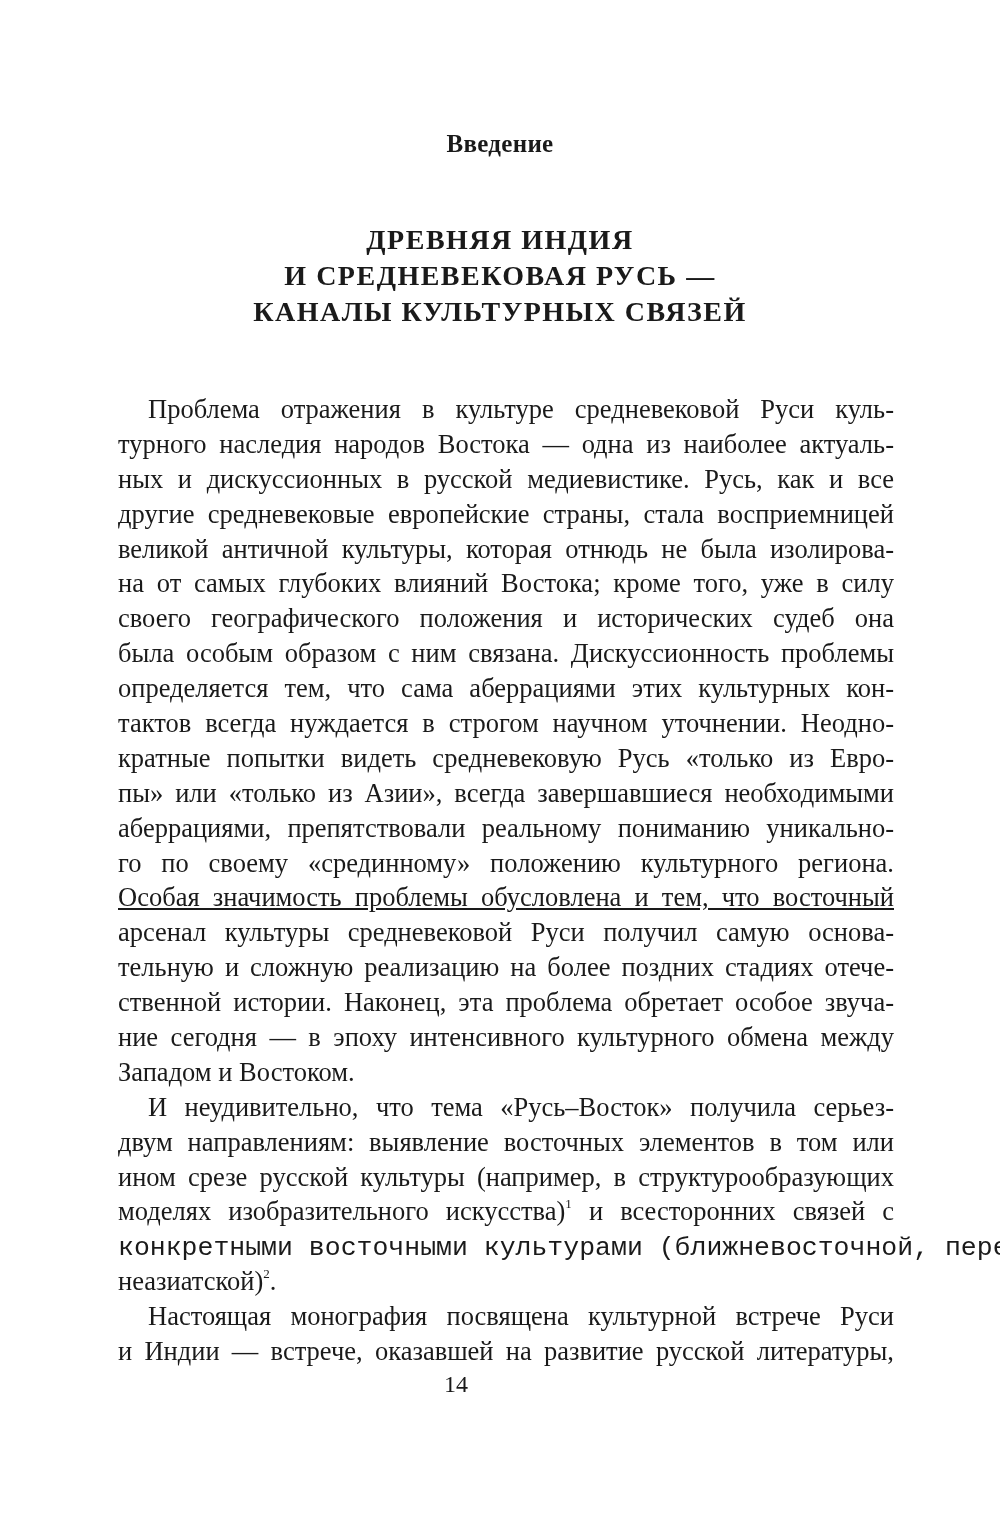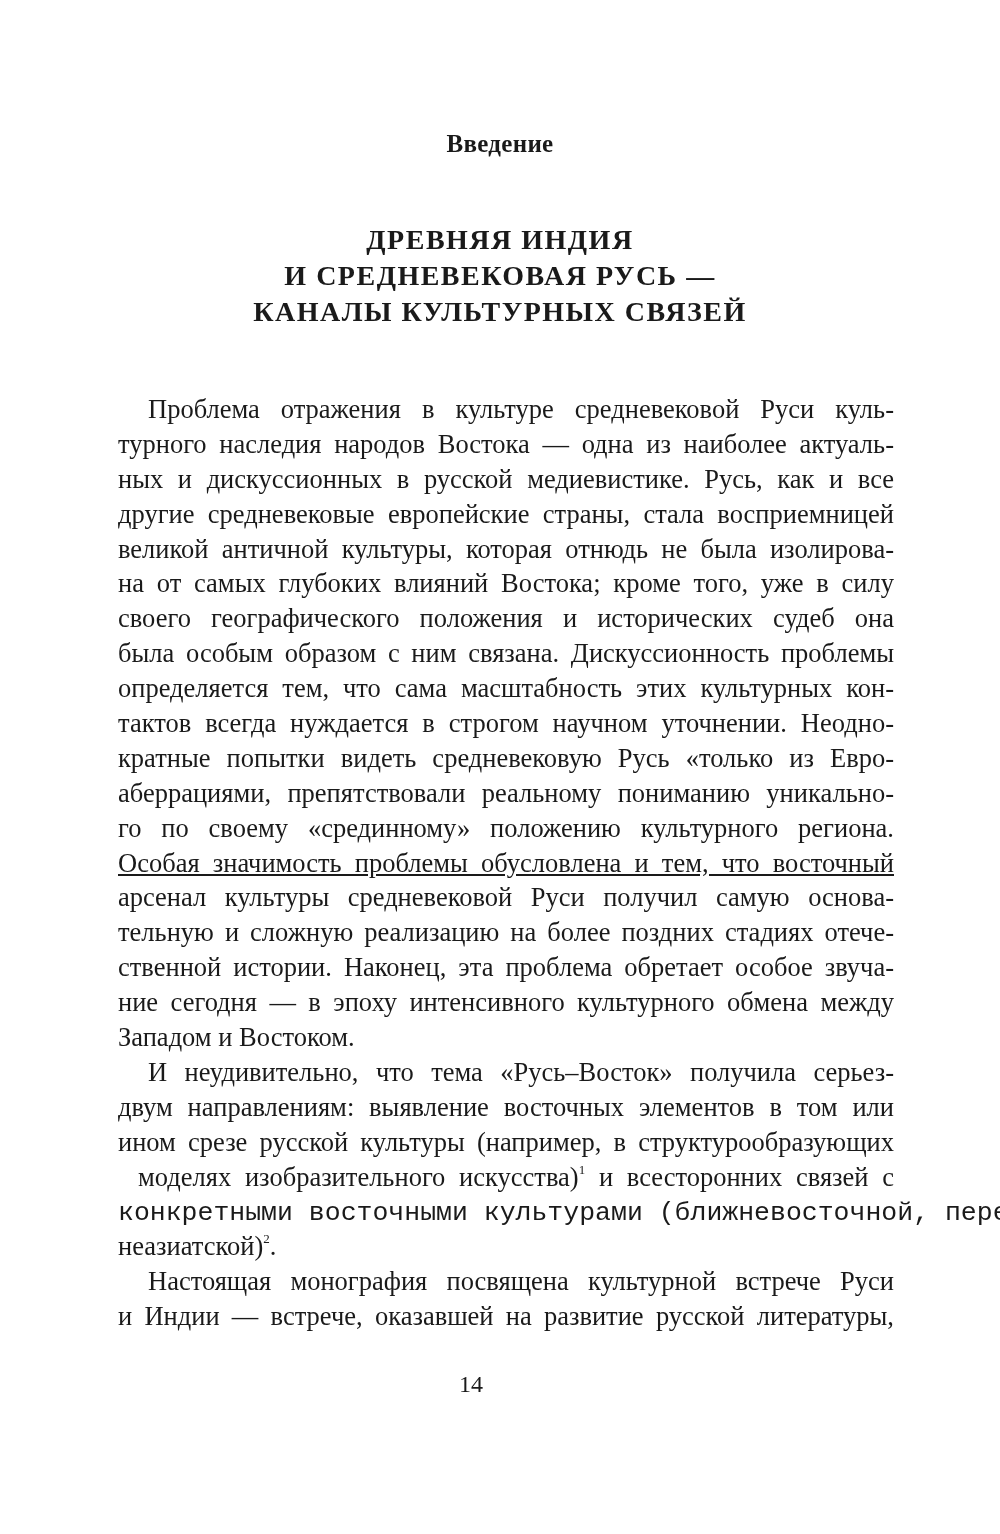--- a/index.html
+++ b/index.html
@@ -10,21 +10,21 @@
   .chapter-title { position: absolute; top: 222px; left: 0; width: 1000px; text-align: center;
          font-size: 28px; font-weight: bold; line-height: 36px; letter-spacing: 1.5px; }
   .chapter-title div { white-space: nowrap; }
   .body-text { position: absolute; top: 392px; left: 118px; width: 776px;
          font-size: 26.5px; line-height: 34.9px; }
   .line { display: block; white-space: nowrap; text-align: justify; text-align-last: justify;
           height: 34.9px; overflow: visible; }
   .line.last { text-align-last: left; }
   .line.indent { padding-left: 30px; }
   sup { font-size: 13px; line-height: 0; vertical-align: 12px; }
-  .page-number { position: absolute; top: 1371px; left: 15px; width: 912px; text-align: center;
+  .page-number { position: absolute; top: 1371px; left: 0; width: 912px; text-align: center;
          font-size: 24px; }
 </style>
 </head>
 <body>
 
 <div>
 
   <div class="section-label">Введение</div>
 
   <div class="chapter-title">
@@ -37,38 +37,39 @@
 
     <div>
       <span class="line indent" style="display: block;"><span style="white-space: nowrap; word-spacing: 0px;">Проблема отражения в культуре средневековой Руси куль-</span></span>
       <span class="line" style="display: block;"><span style="white-space: nowrap; word-spacing: 0px;">турного наследия народов Востока — одна из наиболее актуаль-</span></span>
       <span class="line" style="display: block;"><span style="white-space: nowrap; word-spacing: 0px;">ных и дискуссионных в русской медиевистике. Русь, как и все</span></span>
       <span class="line" style="display: block;"><span style="white-space: nowrap; word-spacing: 0px;">другие средневековые европейские страны, стала восприемницей</span></span>
       <span class="line" style="display: block;"><span style="white-space: nowrap; word-spacing: 0px;">великой античной культуры, которая отнюдь не была изолирова-</span></span>
       <span class="line" style="display: block;"><span style="white-space: nowrap; word-spacing: 0px;">на от самых глубоких влияний Востока; кроме того, уже в силу</span></span>
       <span class="line" style="display: block;"><span style="white-space: nowrap; word-spacing: 0px;">своего географического положения и исторических судеб она</span></span>
       <span class="line" style="display: block;"><span style="white-space: nowrap; word-spacing: 0px;">была особым образом с ним связана. Дискуссионность проблемы</span></span>
-      <span class="line" style="display: block;"><span style="white-space: nowrap; word-spacing: 0px;">определяется тем, что сама масштабность этих культурных кон-</span></span>
+      <span class="line" style="display: block;"><span style="white-space: nowrap; word-spacing: 0px;">определяется тем, что сама аберрациями этих культурных кон-</span></span>
       <span class="line" style="display: block;"><span style="white-space: nowrap; word-spacing: 0px;">тактов всегда нуждается в строгом научном уточнении. Неодно-</span></span>
       <span class="line" style="display: block;"><span style="white-space: nowrap; word-spacing: 0px;">кратные попытки видеть средневековую Русь «только из Евро-</span></span>
+      <span class="line" style="display: block;"><span style="white-space: nowrap; word-spacing: 0px;">пы» или «только из Азии», всегда завершавшиеся необходимыми</span></span>
       <span class="line" style="display: block;"><span style="white-space: nowrap; word-spacing: 0px;">аберрациями, препятствовали реальному пониманию уникально-</span></span>
       <span class="line" style="display: block;"><span style="white-space: nowrap; word-spacing: 0px;">го по своему «срединному» положению культурного региона.</span></span>
       <span class="line" style="display: block; text-decoration: underline;"><span style="white-space: nowrap; word-spacing: 0px;">Особая значимость проблемы обусловлена и тем, что восточный</span></span>
       <span class="line" style="display: block;"><span style="white-space: nowrap; word-spacing: 0px;">арсенал культуры средневековой Руси получил самую основа-</span></span>
       <span class="line" style="display: block;"><span style="white-space: nowrap; word-spacing: 0px;">тельную и сложную реализацию на более поздних стадиях отече-</span></span>
       <span class="line" style="display: block;"><span style="white-space: nowrap; word-spacing: 0px;">ственной истории. Наконец, эта проблема обретает особое звуча-</span></span>
       <span class="line" style="display: block;"><span style="white-space: nowrap; word-spacing: 0px;">ние сегодня — в эпоху интенсивного культурного обмена между</span></span>
       <span class="line last">Западом и Востоком.</span>
     </div>
 
     <div>
       <span class="line indent" style="display: block;"><span style="white-space: nowrap; word-spacing: 0px;">И неудивительно, что тема «Русь–Восток» получила серьез-</span></span>
       <span class="line" style="display: block;"><span style="white-space: nowrap; word-spacing: 0px;">двум направлениям: выявление восточных элементов в том или</span></span>
       <span class="line" style="display: block;"><span style="white-space: nowrap; word-spacing: 0px;">ином срезе русской культуры (например, в структурообразующих</span></span>
-      <span class="line" style="display: block;"><span style="white-space: nowrap; word-spacing: 0px; margin-left: 20px;"><span>моделях изобразительного искусства)</span><sup>1</sup><span> и всесторонних связей с</span></span></span>
+      <span class="line" style="display: block;"><span style="white-space: nowrap; word-spacing: 0px;"><span>моделях изобразительного искусства)</span><sup>1</sup><span> и всесторонних связей с</span></span></span>
       <span class="line" style="display: block;"><span style="white-space: nowrap; word-spacing: 0px; font-family: Liberation Mono, monospace;">конкретными восточными культурами (ближневосточной, перед-</span></span>
       <span class="line last"><span>неазиатской)</span><sup>2</sup><span>.</span></span>
     </div>
 
     <div>
       <span class="line indent" style="display: block;"><span style="white-space: nowrap; word-spacing: 0px;">Настоящая монография посвящена культурной встрече Руси</span></span>
       <span class="line" style="display: block;"><span style="white-space: nowrap; word-spacing: 0px;">и Индии — встрече, оказавшей на развитие русской литературы,</span></span>
     </div>
   </div>
 

